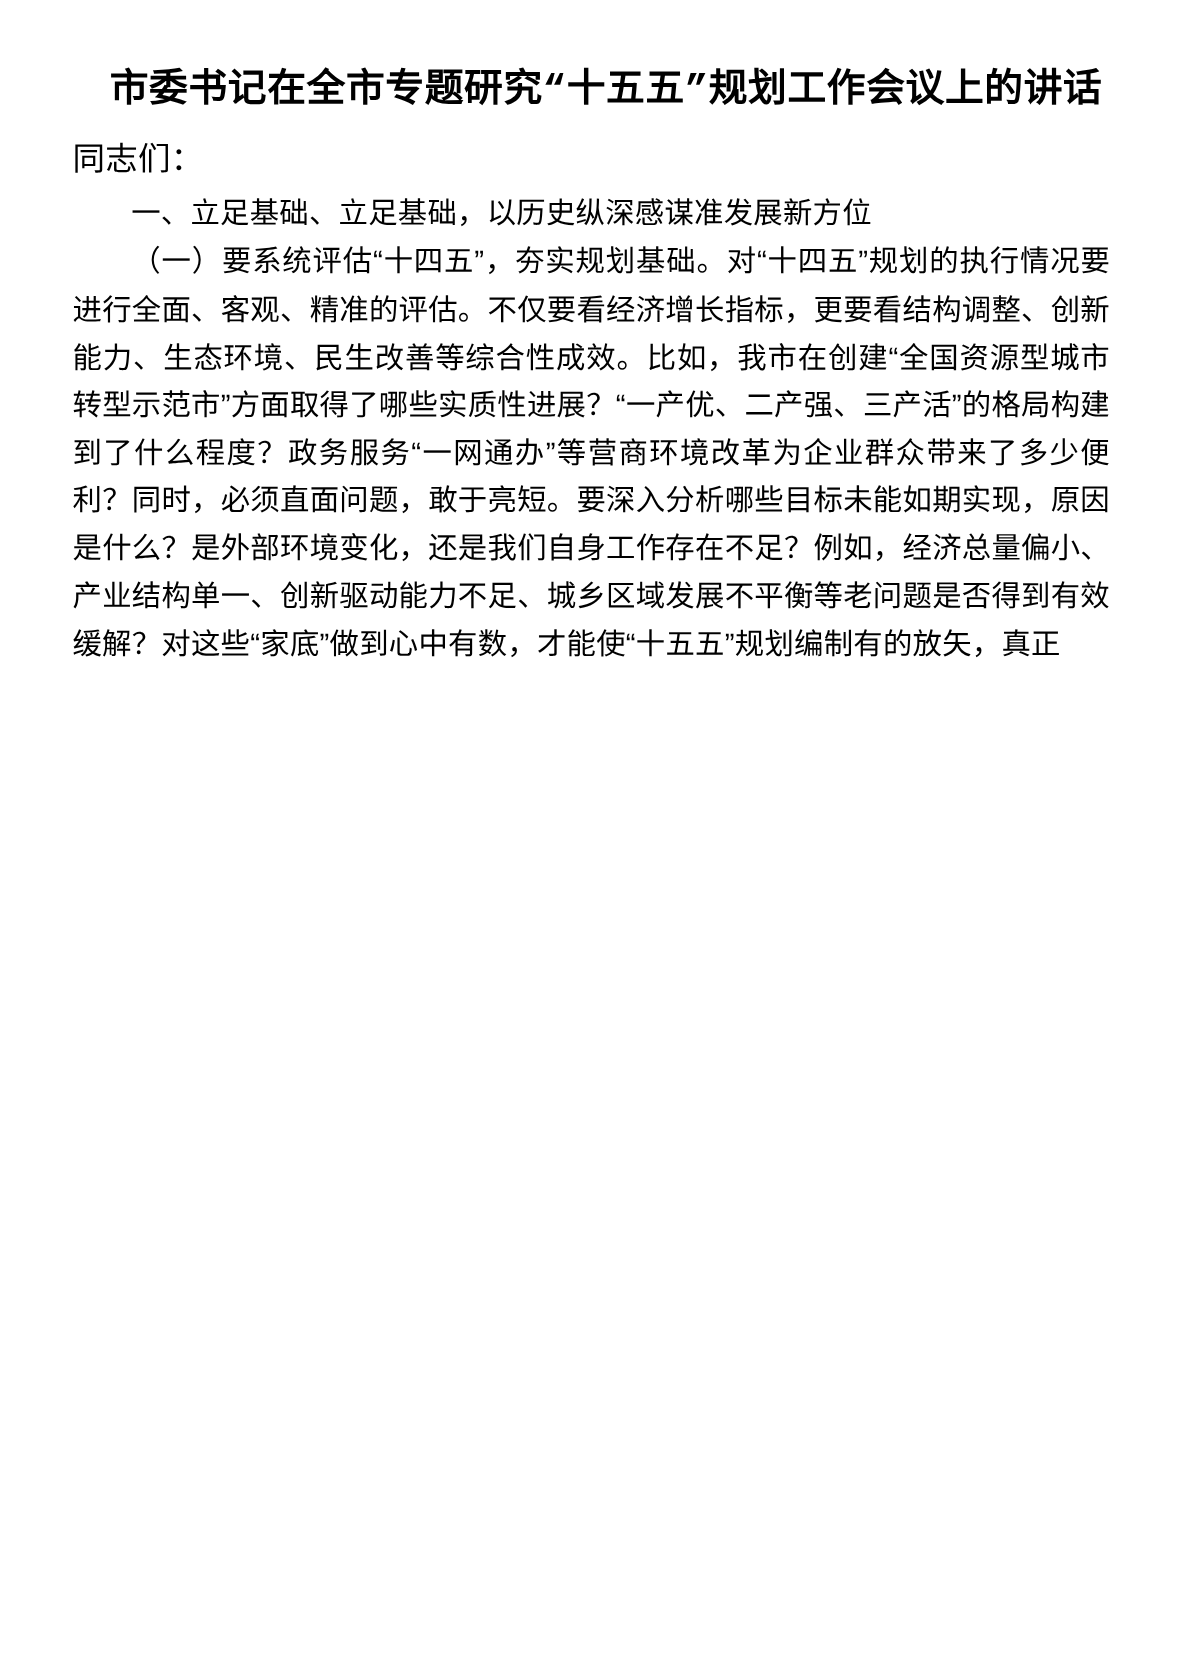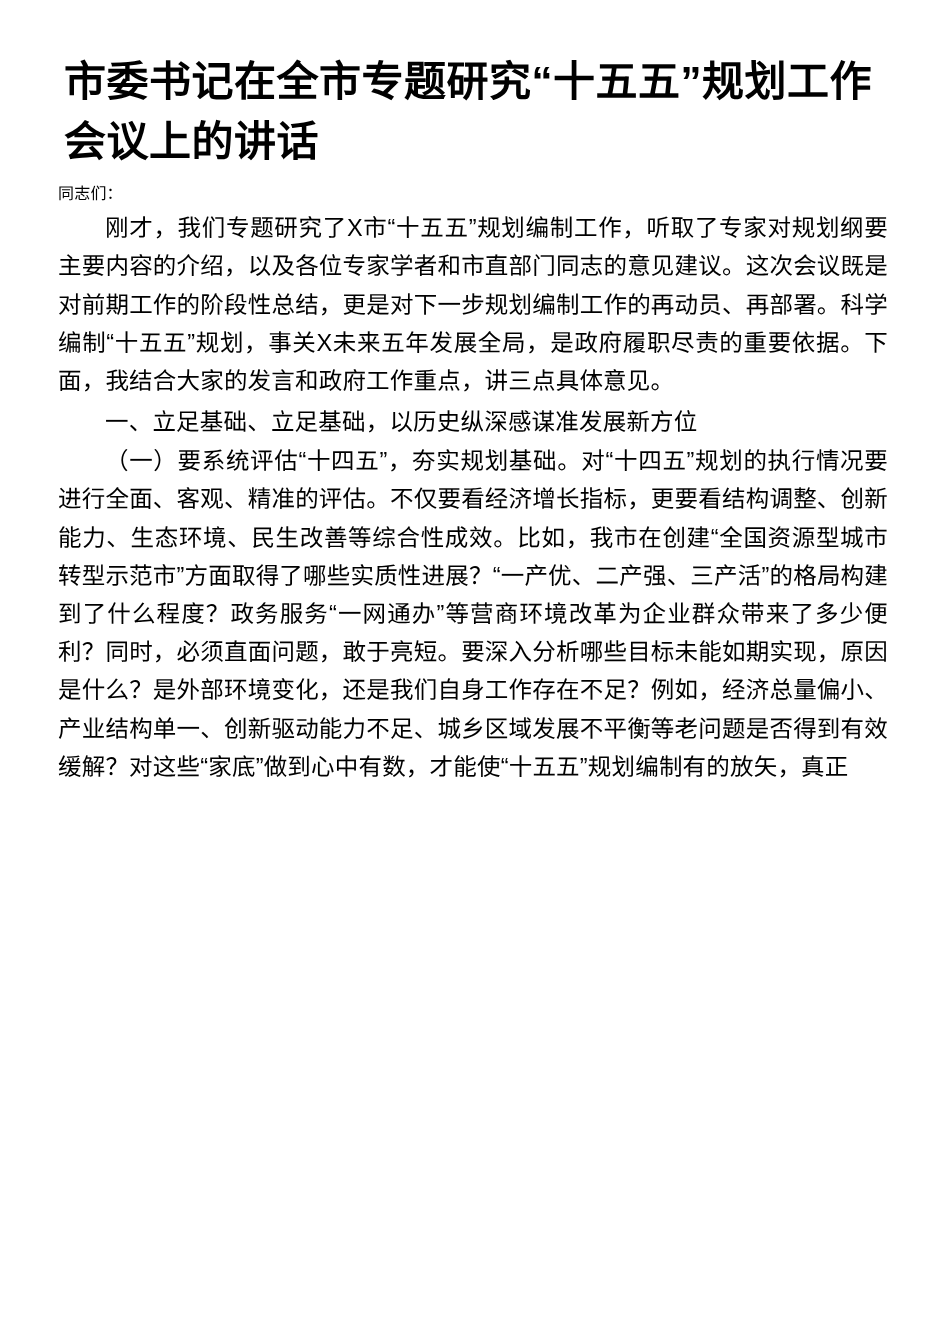--- a/index.html
+++ b/index.html
@@ -16,30 +16,31 @@
   }
   .page {
     width: 950px;
     height: 1344px;
     box-sizing: border-box;
     padding: 52px 62px 20px 58px;
     background: #ffffff;
     position: relative;
   }
   .doc-title {
-    font-size: 42px;
+    font-size: 31px;
     font-weight: bold;
     line-height: 1.42;
-    text-align: left;
+    text-align: right;
     letter-spacing: 0.5px;
     margin: 0 0 10px 0;
     padding: 0 6px;
+    font-family: Liberation Mono, monospace;
   }
   .salutation {
-    font-size: 16px;
+    font-size: 26px;
     line-height: 1.62;
     margin: 8px 0 2px 0;
     letter-spacing: 0.2px;
   }
   p.body-para {
     font-size: 23.5px;
     line-height: 1.625;
     margin: 0 0 1px 0;
     text-indent: 2em;
     text-align: justify;
@@ -55,20 +56,19 @@
 </style>
 </head>
 <body>
 
 <div class="page">
 
   <h1 class="doc-title">市委书记在全市专题研究“十五五”规划工作会议上的讲话</h1>
 
   <div class="salutation">同志们：</div>
 
-  <p class="body-para">刚才，我们专题研究了X市“十五五”规划编制工作，听取了专家对规划纲要主要内容的介绍，以及各位专家学者和市直部门同志的意见建议。这次会议既是对前期工作的阶段性总结，更是对下一步规划编制工作的再动员、再部署。科学编制“十五五”规划，事关X未来五年发展全局，是政府履职尽责的重要依据。下面，我结合大家的发言和政府工作重点，讲三点具体意见。</p>
 
   <p class="body-para heading-para">一、立足基础、立足基础，以历史纵深感谋准发展新方位</p>
 
 
   <p class="body-para"><span class="bold">（一）要系统评估“十四五”，夯实规划基础。</span><span>对“十四五”规划的执行情况要进行全面、客观、精准的评估。不仅要看经济增长指标，更要看结构调整、创新能力、生态环境、民生改善等综合性成效。比如，我市在创建“全国资源型城市转型示范市”方面取得了哪些实质性进展？“一产优、二产强、三产活”的格局构建到了什么程度？政务服务“一网通办”等营商环境改革为企业群众带来了多少便利？同时，必须直面问题，敢于亮短。要深入分析哪些目标未能如期实现，原因是什么？是外部环境变化，还是我们自身工作存在不足？例如，经济总量偏小、产业结构单一、创新驱动能力不足、城乡区域发展不平衡等老问题是否得到有效缓解？对这些“家底”做到心中有数，才能使“十五五”规划编制有的放矢，真正</span></p>
 
 </div>
 
 </body></html>

